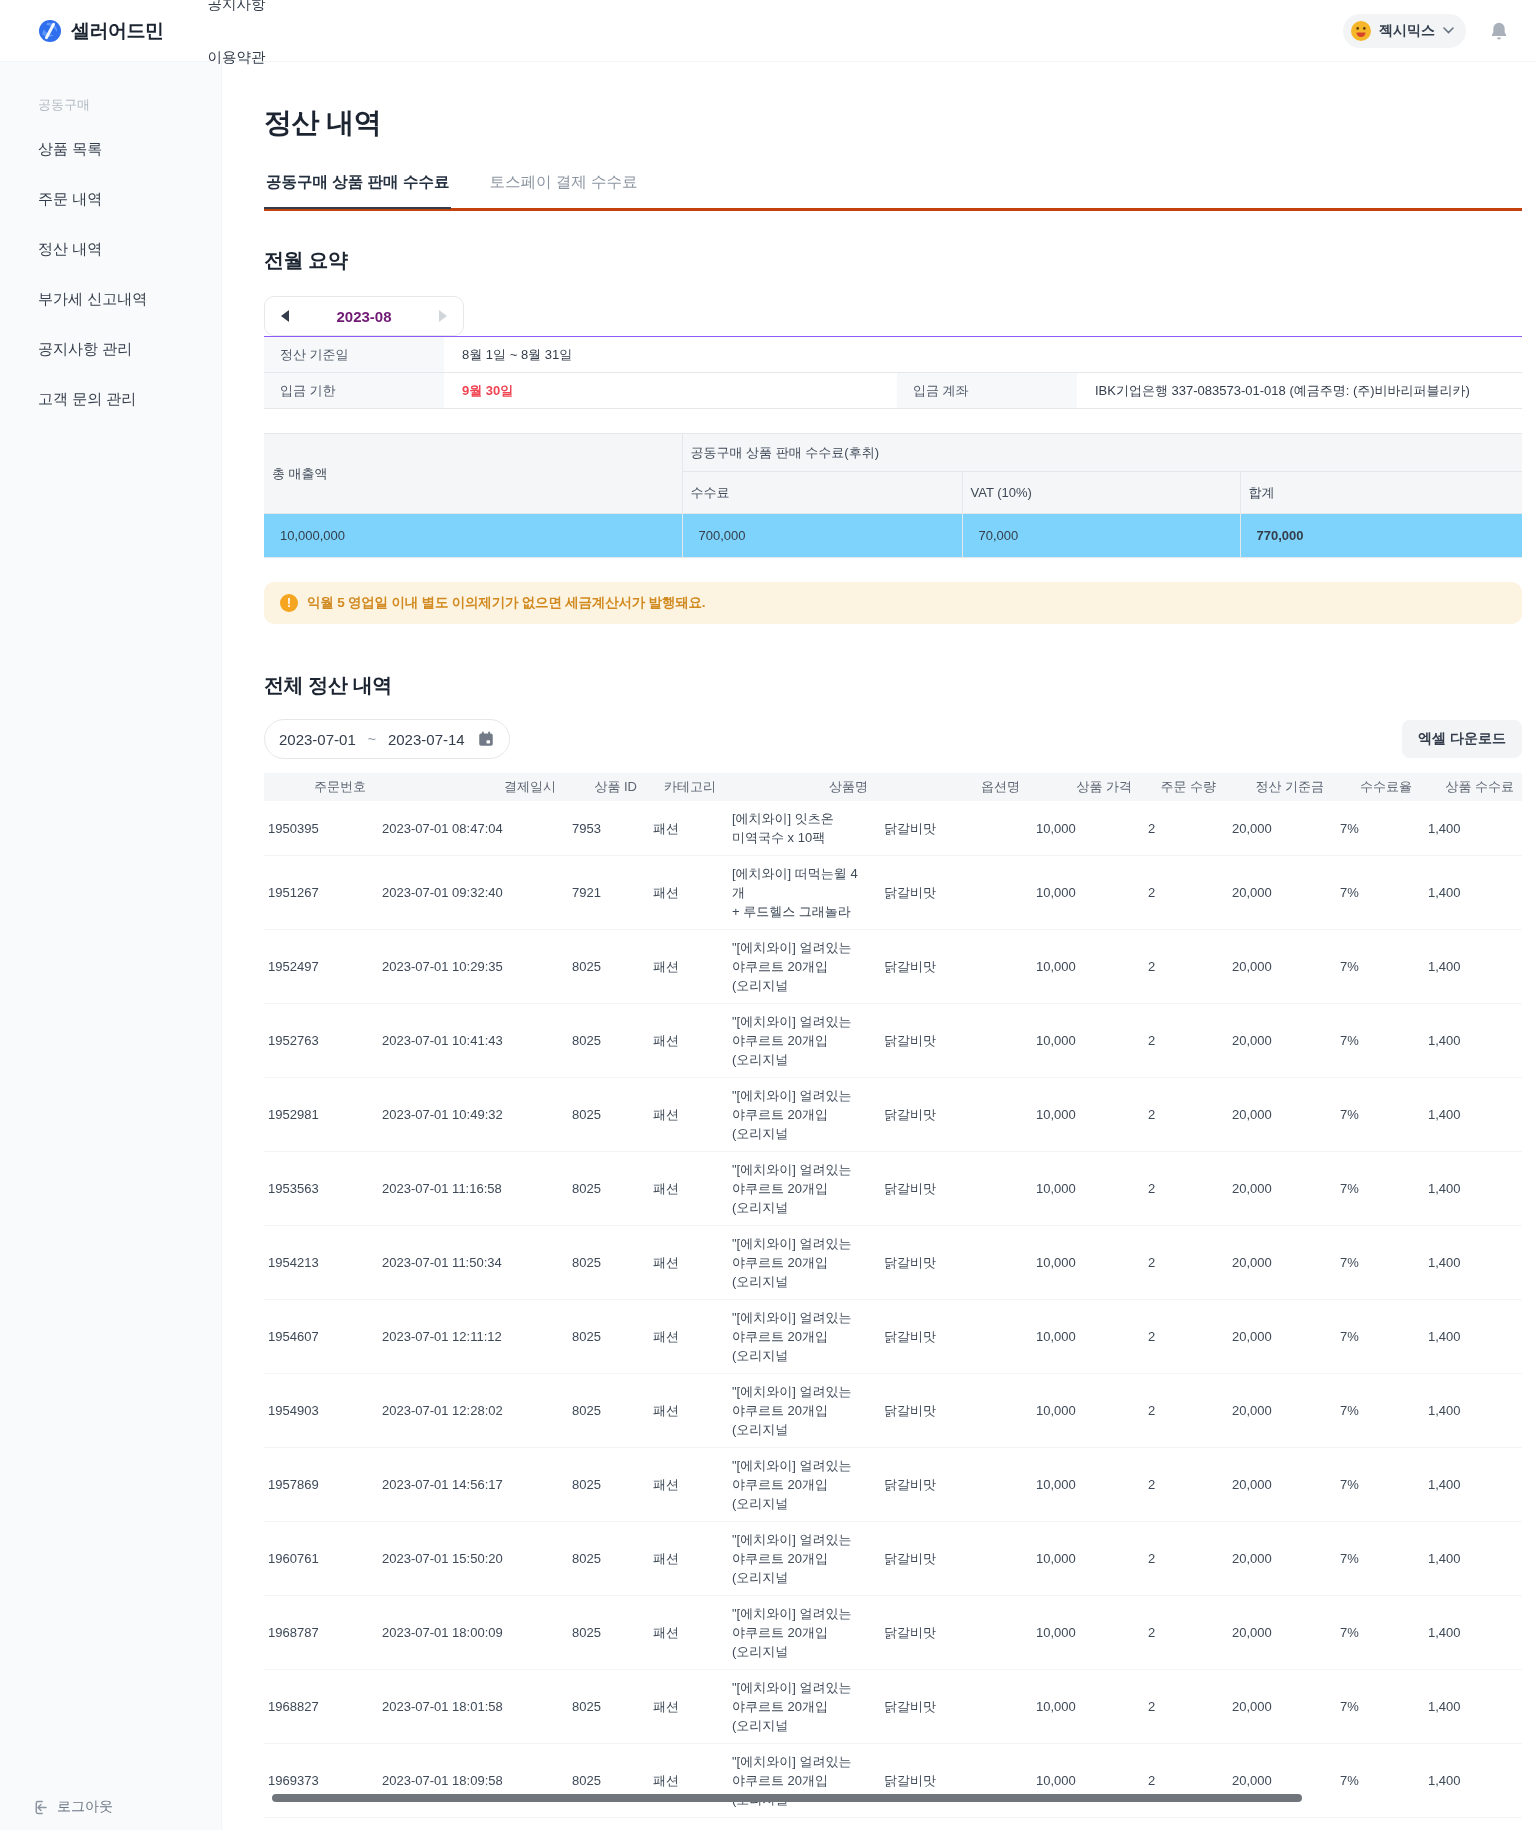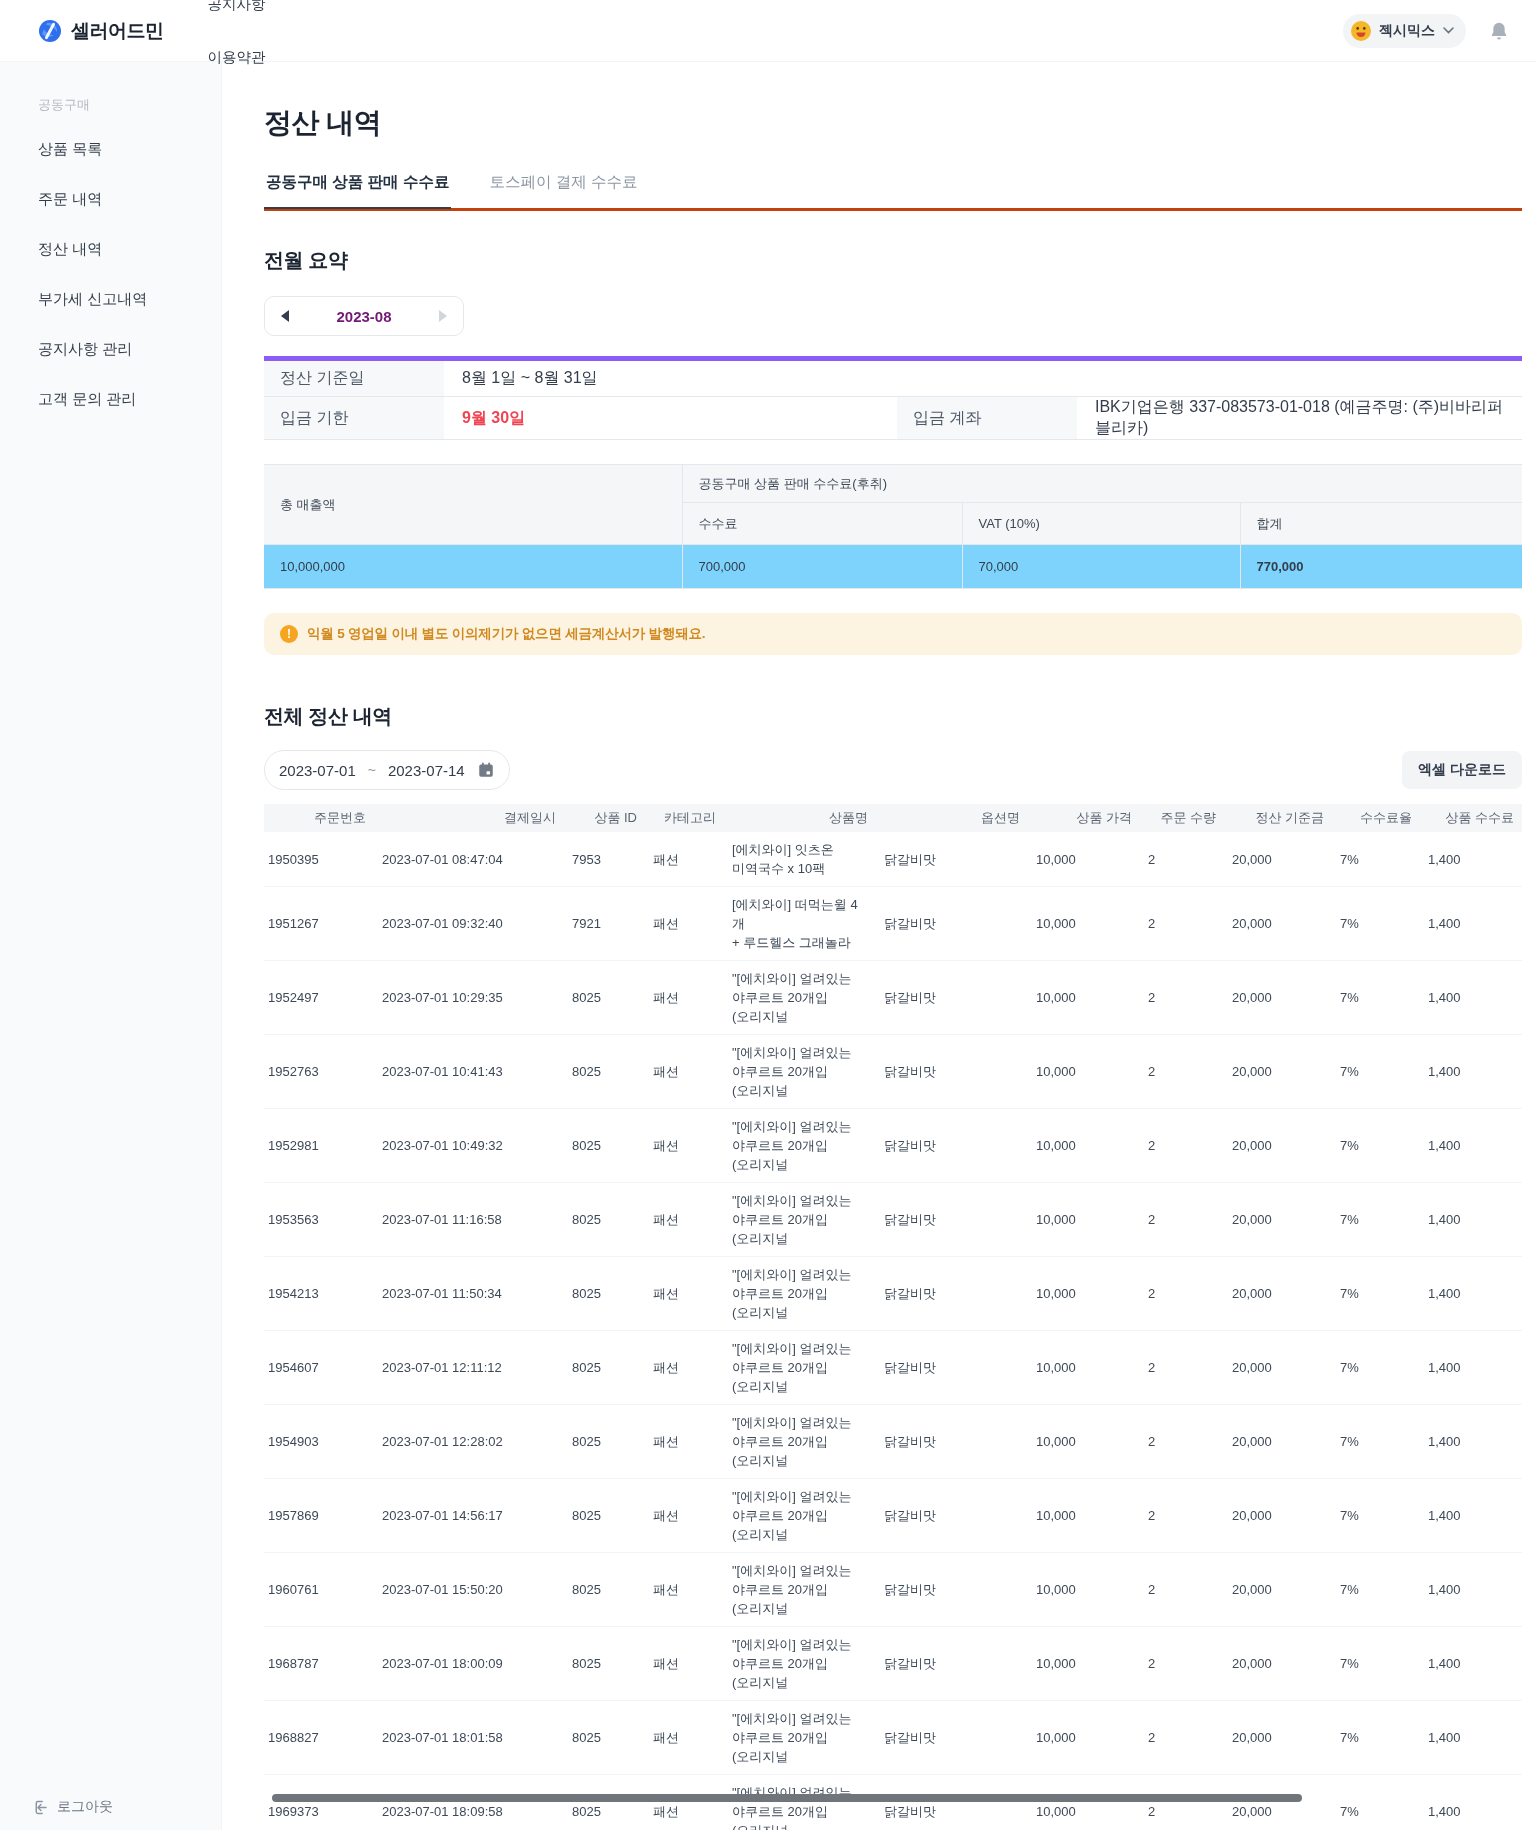--- a/index.html
+++ b/index.html
@@ -39,32 +39,32 @@
   .sec-history { margin-top:48px; }
 
   
   .month-picker { margin-top:22px; width:200px; height:40px; border:1px solid #e5e8eb; border-radius:10px; display:flex; align-items:center; justify-content:space-between; padding:0 16px; }
   .mp-arrow { width:0; height:0; border-top:6px solid transparent; border-bottom:6px solid transparent; cursor:pointer; }
   .mp-prev { border-right:8px solid #333d4b; }
   .mp-next { border-left:8px solid #d1d6db; }
   .mp-label { font-size:15px; color:#701a75;font-weight:bold; }
 
   
-  .def-table { margin-top:20px; width:1258px; border-top:5px solid #8b5cf6; font-size:16px; }
+  .def-table { width:1258px; border-top:1px solid #8b5cf6; font-size:13px; }
   .def-row { display:flex; border-bottom:1px solid #e5e8eb; min-height:36px; align-items:stretch; }
   .def-label { background:#f7f8fa; color:#4e5968; display:flex; align-items:center; padding:0 16px; width:180px; flex-shrink:0; }
   .def-value { display:flex; align-items:center; padding:0 18px; color:#333d4b; }
   .w-val1 { width:453px; }
   .w-val2 { flex:1; }
   .red { color:#f04452; font-weight:700; }
 
   
   .fee-table { margin-top:24px; width:1258px; border-collapse:collapse; font-size:13px; table-layout:fixed; }
   .fee-table th, .fee-table td { border:1px solid #e5e8eb; text-align:left; padding:0 16px; }
-  .fee-table th { background:#f5f6f8; font-weight:400; color:#3e4957; height:38px; }
+  .fee-table th { background:#f5f6f8; font-weight:400; color:#3e4957; height:38px;padding-left:8px; }
   .fee-table th.sub { height:42px; }
   .fee-table td { height:44px; background:#7dd3fc; color:#333d4b; }
   .fee-table .no-lr { border-left:none; }
   .fee-table .no-rr { border-right:none; }
 
   
   .notice { margin-top:24px; width:1258px; background:#fdf3e1; border-radius:10px; padding:12px 16px; display:flex; align-items:center; gap:9px; }
   .notice-icon { width:18px; height:18px; border-radius:50%; background:#f5a51f; color:#fff; font-size:12px; font-weight:800; display:flex; align-items:center; justify-content:center; flex-shrink:0; }
   .notice-text { font-size:13.5px; font-weight:700; color:#d18a1f; letter-spacing:-0.2px; }
 

